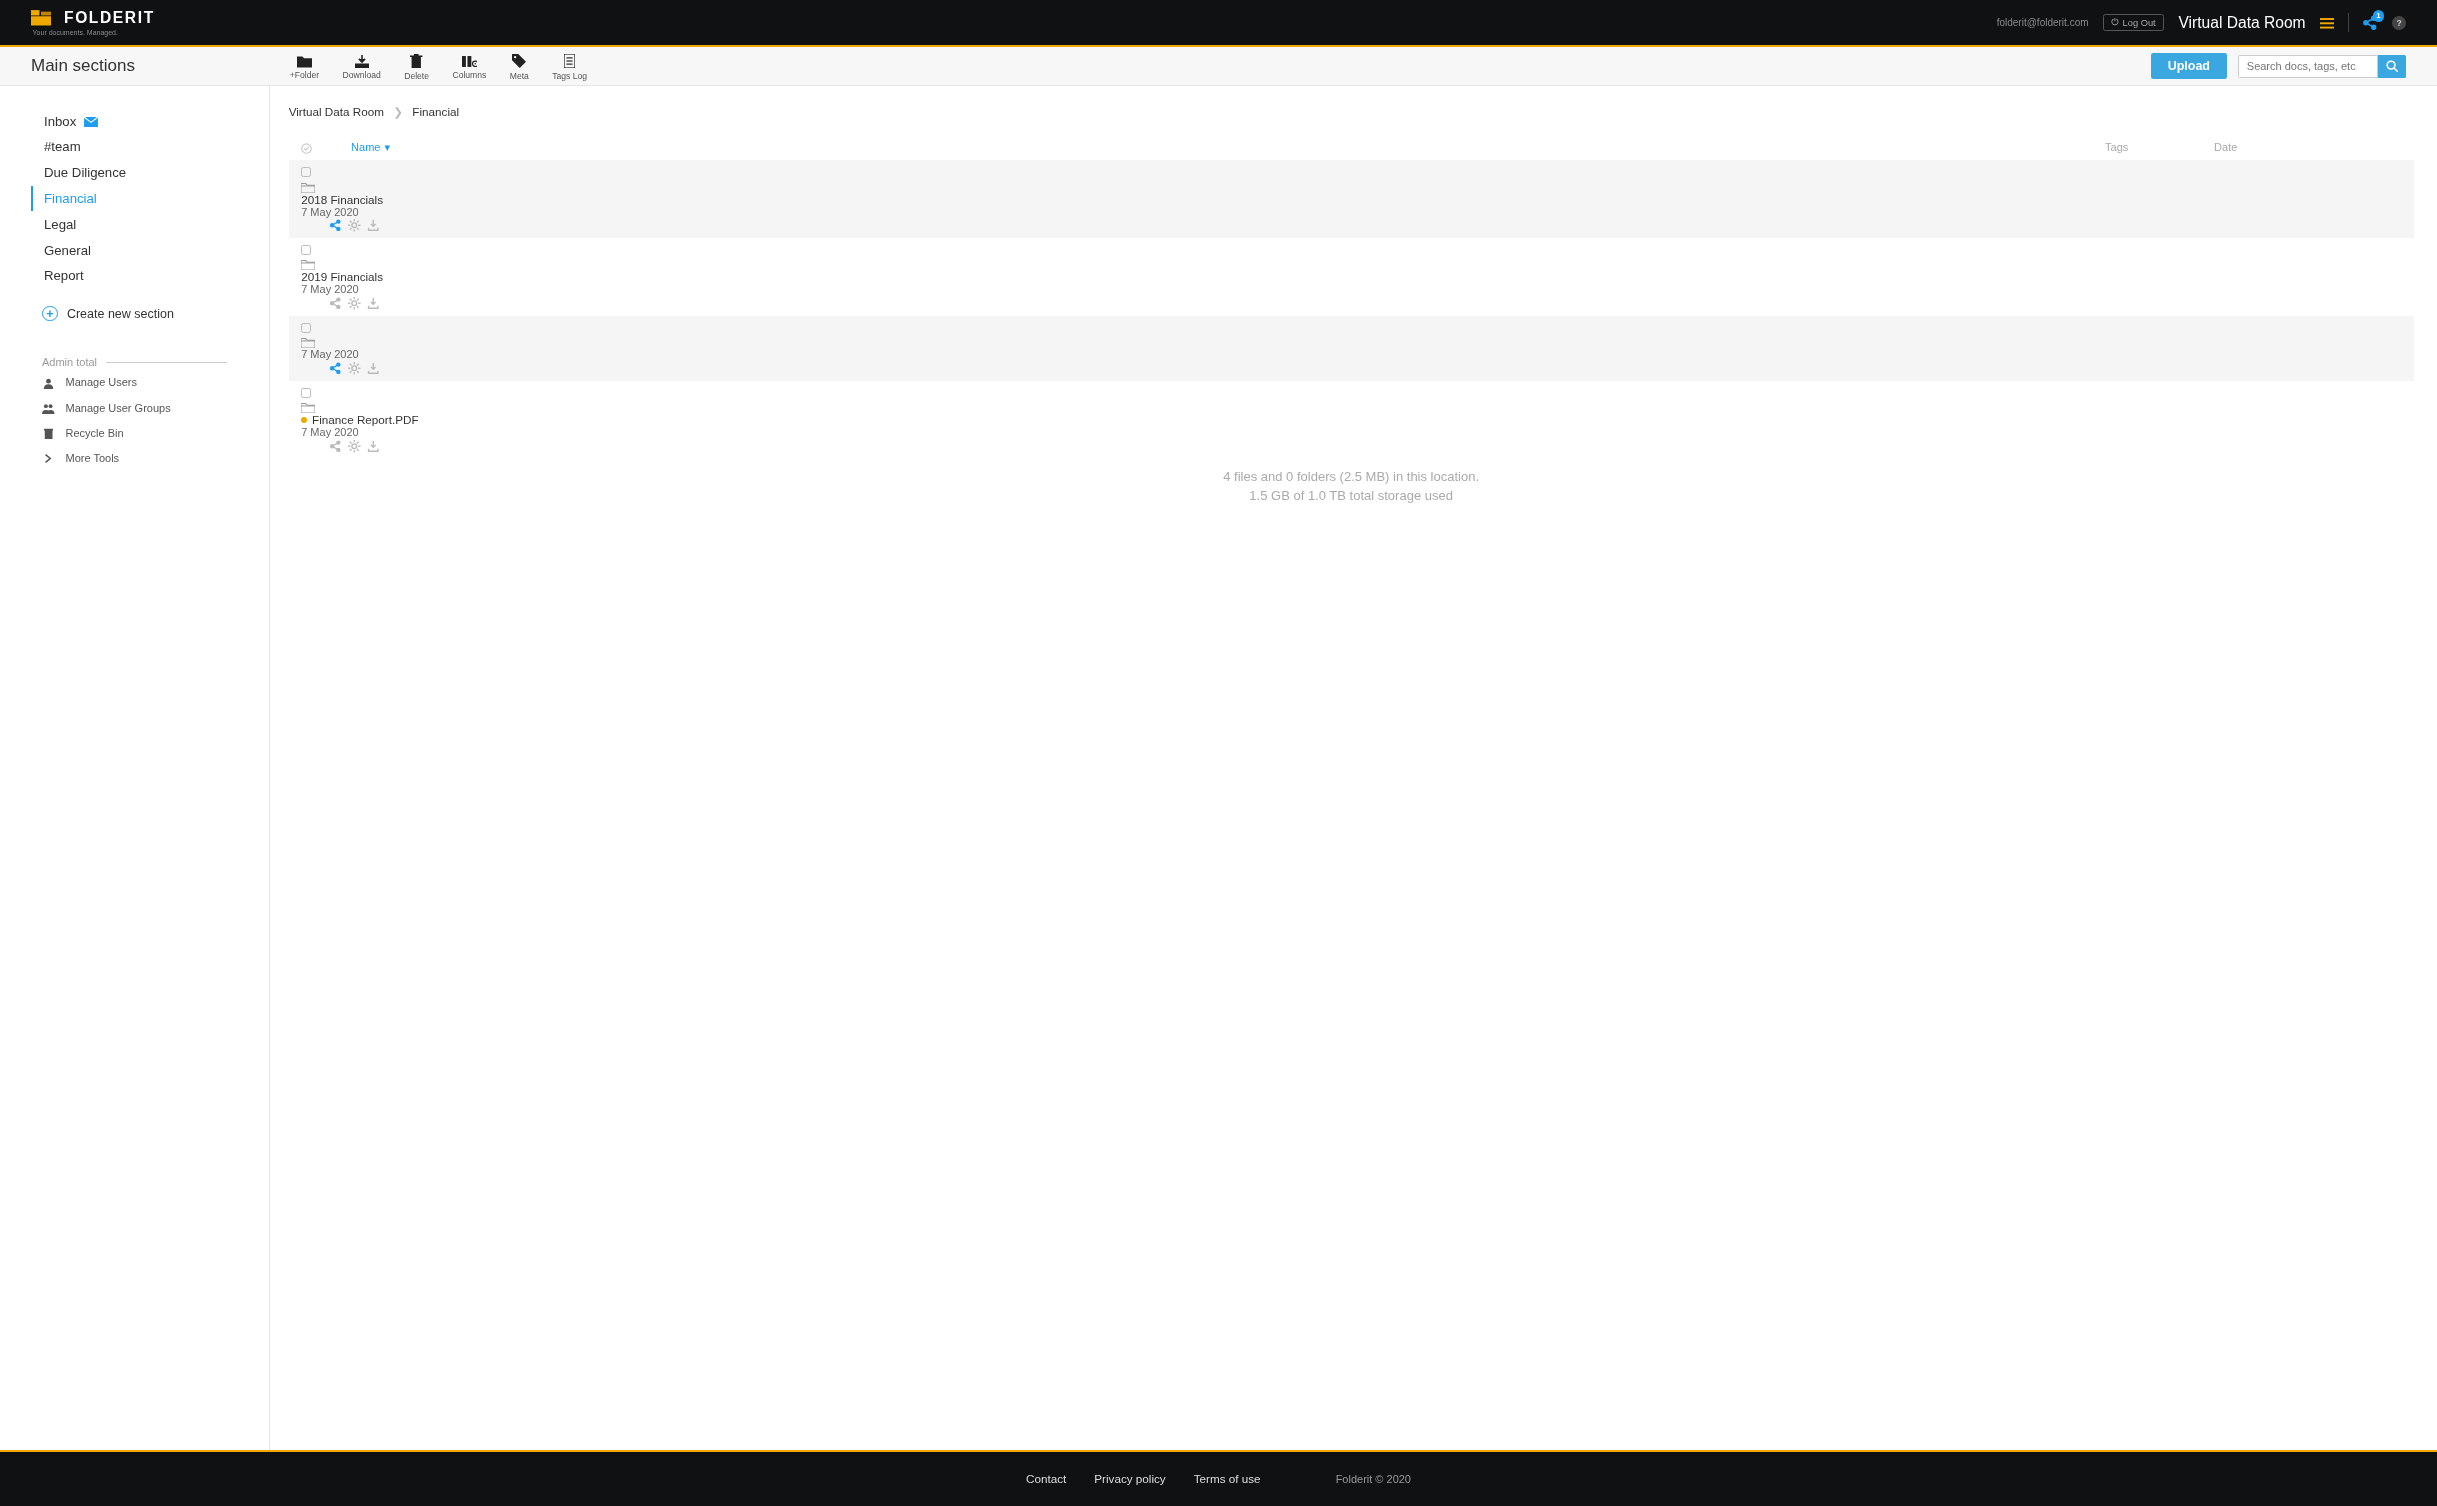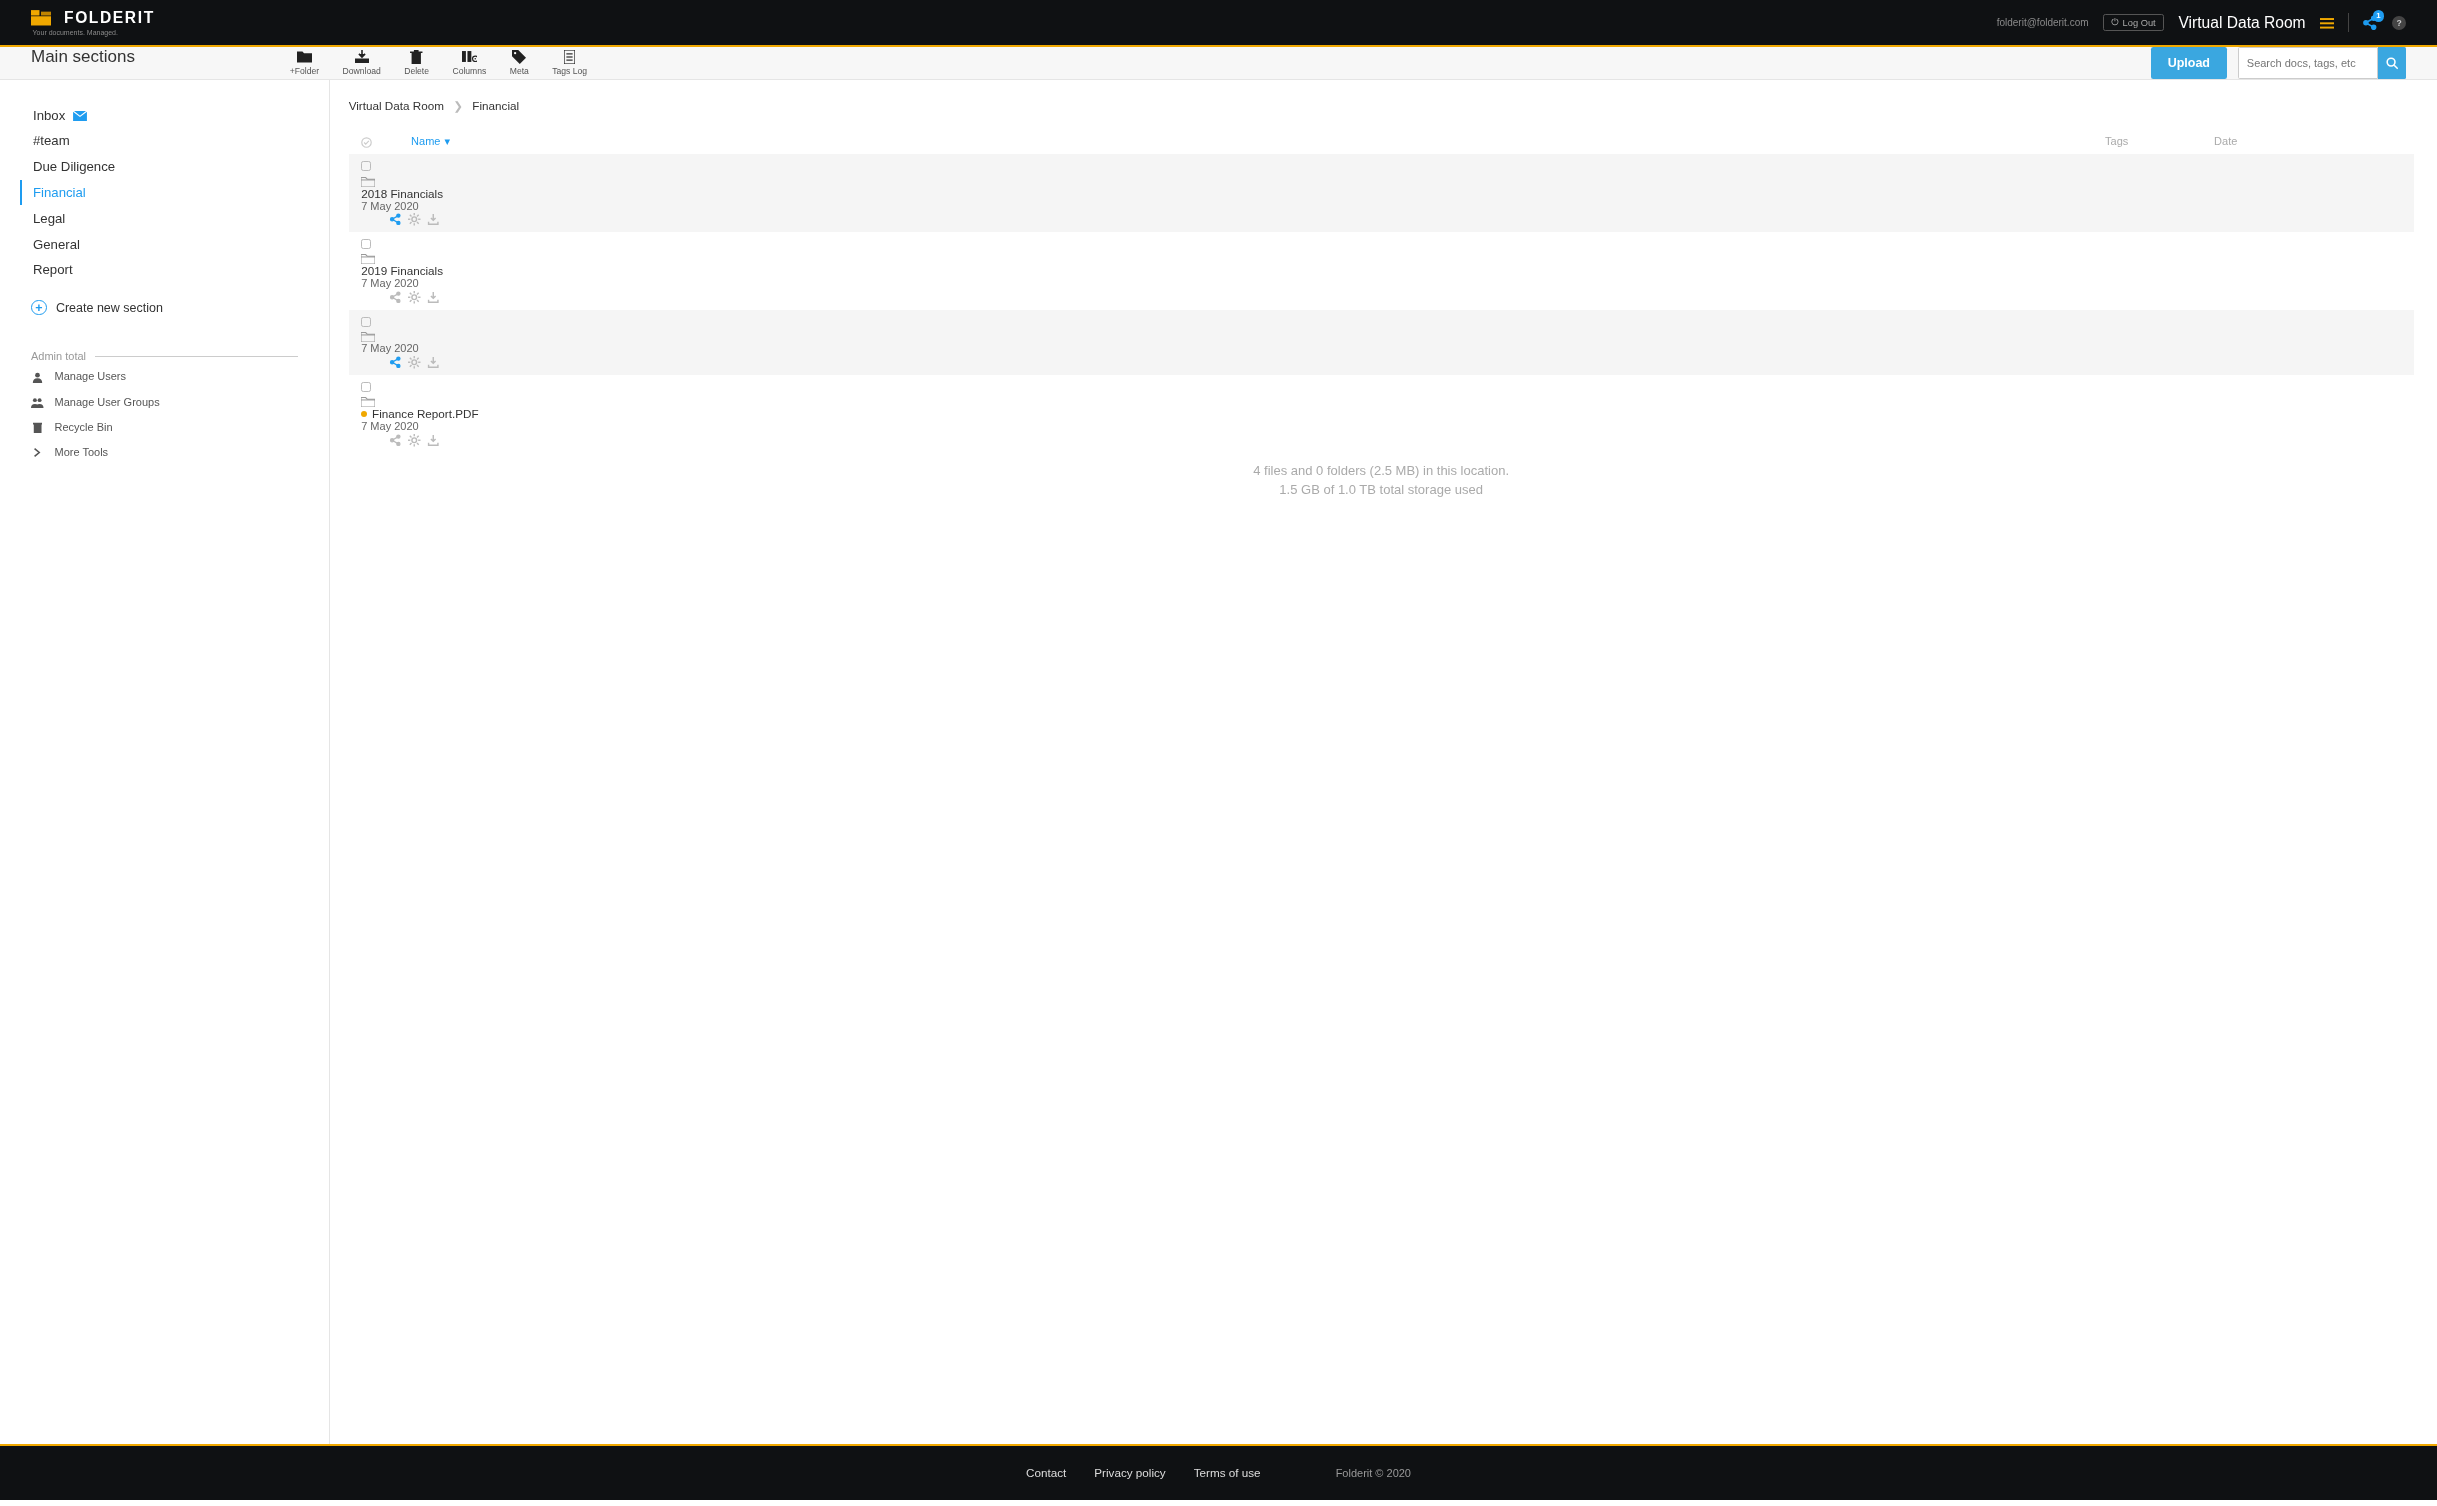--- a/index.html
+++ b/index.html
@@ -20,35 +20,35 @@
 .header-divider { width: 0.8px; height: 18.7px; background: #444; }
 .share-header-icon { position: relative; color: #1e9cf0; }
 .share-header-icon svg { display: block; }
 .badge { position: absolute; top: -4.7px; right: -6.2px; background: #1e9cf0; color: #fff; font-size: 7.8px; border-radius: 50%; width: 11.7px; height: 11.7px; display: flex; align-items: center; justify-content: center; font-weight: bold; }
 .help-icon { width: 14px; height: 14px; background: #444; border-radius: 50%; color: #ccc; display: flex; align-items: center; justify-content: center; font-size: 8.6px; font-weight: bold; }
 
 
 .accent-line { height: 2.3px; background: #f0a800; }
 
 
-.toolbar { background: #f7f7f7; border-bottom: 0.8px solid #e5e5e5; display: flex; padding: 0 31px; height: 33px; }
+.toolbar { background: #f7f7f7; border-bottom: 0.8px solid #e5e5e5; display: flex; align-items: center; padding: 0 31px; height: 39px; }
 .page-title { font-size: 17px; color: #333; font-weight: 400; flex-shrink: 0; width: 251px; }
 .tool-buttons { display: flex; gap: 23.4px; margin-left: 7.8px; }
 .tool-btn { display: flex; flex-direction: column; align-items: center; gap: 2.3px; color: #333; cursor: pointer; }
 .tool-btn .tb-icon { font-size: 14px; color: #222; }
 .tool-btn .tb-label { font-size: 8.6px; color: #555; }
 .toolbar-spacer { flex: 1; }
 .upload-btn { background: #3aa7e0; color: #fff; border: none; padding: 6.2px 17px; font-size: 12.5px; font-weight: 600; border-radius: 2.3px; cursor: pointer; margin-right: 11px; }
 .search-wrap { display: flex; }
 .search-input { border: 0.8px solid #ccc; padding: 4.7px 7.8px; font-size: 11px; width: 140px; border-radius: 1.6px 0 0 1.6px; color: #777; }
 .search-btn { background: #3aa7e0; border: none; width: 28px; display: flex; align-items: center; justify-content: center; color: #fff; border-radius: 0 1.6px 1.6px 0; cursor: pointer; }
 
 
 .main { display: flex; min-height: calc(100vh - 45px - 2.3px - 39px - 2.3px - 54px); }
-.sidebar { width: 330px; padding: 22px 31px; border-right: 0.8px solid #e5e5e5; }
+.sidebar { width: 270px; padding: 22px 42px; border-right: 0.8px solid #e5e5e5; }
 .nav-item { display: flex; align-items: center; gap: 7.8px; padding: 5.4px 0 5.4px 11px; font-size: 13.2px; color: #333; cursor: pointer; border-left: 2.3px solid transparent; margin-left: -11px; }
 .nav-item.active { color: #1e9cf0; border-left: 2.3px solid #1e9cf0; }
 .mail-icon { color: #1e9cf0; }
 .create-section { display: flex; align-items: center; gap: 9.3px; margin-top: 17px; color: #333; font-size: 12.5px; cursor: pointer; }
 .plus-circle { width: 15.6px; height: 15.6px; border: 1.6px solid #1e9cf0; border-radius: 50%; display: flex; align-items: center; justify-content: center; color: #1e9cf0; font-weight: bold; }
 .admin-header { display: flex; align-items: center; gap: 9.3px; margin-top: 35px; color: #999; font-size: 11px; }
 .admin-header .line { flex: 1; height: 0.8px; background: #ccc; }
 .admin-item { display: flex; align-items: center; gap: 11px; padding: 4.7px 0; font-size: 11px; color: #555; cursor: pointer; margin-top: 3.1px; }
 .admin-item .ai-icon { width: 12.5px; color: #555; text-align: center; }
 

